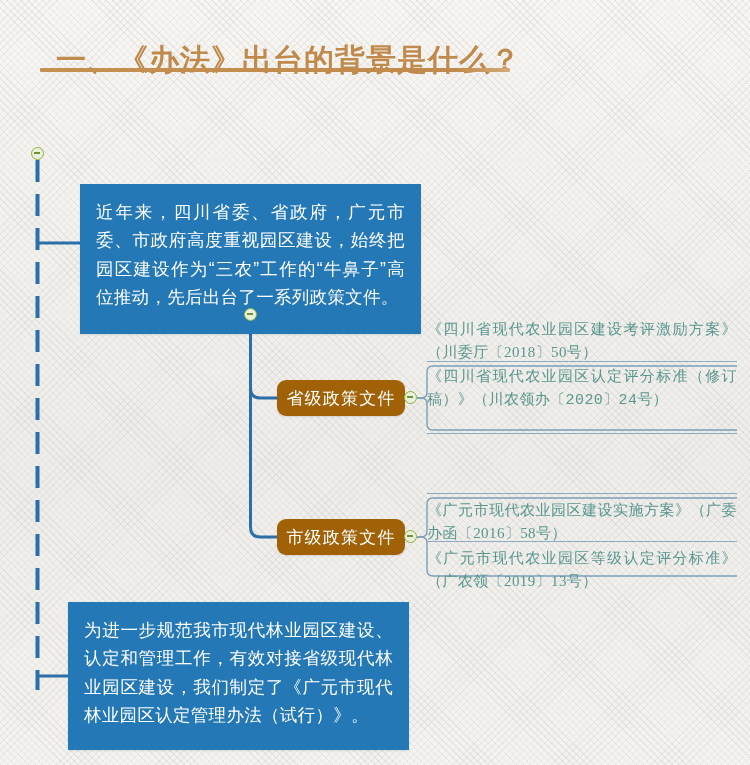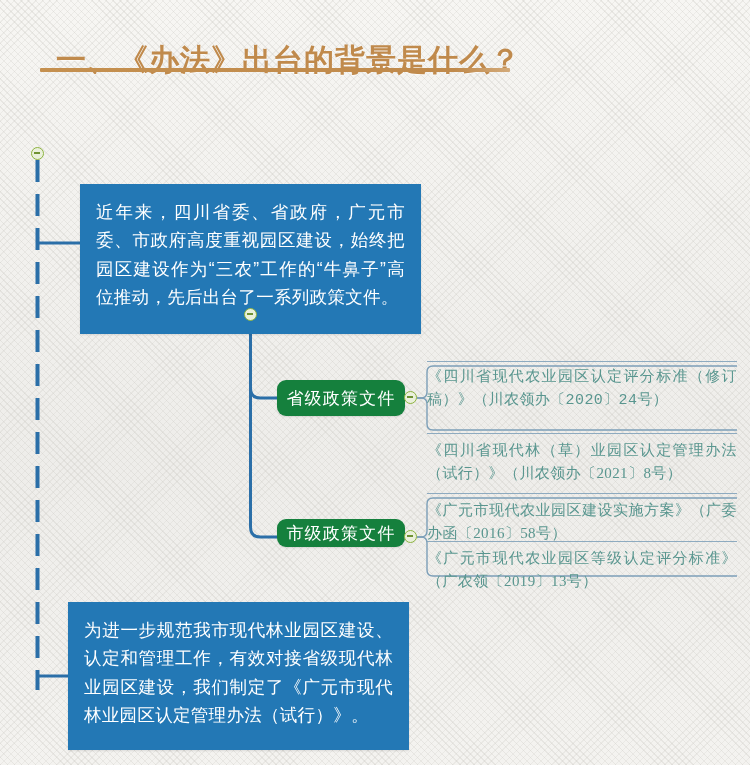--- a/index.html
+++ b/index.html
@@ -92,41 +92,41 @@
   }
   #conclusion-box {
     left: 68px;
     top: 602px;
     width: 341px;
     height: 148px;
   }
 
   .green-label {
     position: absolute;
-    background: #15803d;
+    background: #a16207;
     color: #ffffff;
     border-radius: 9px;
     font-size: 17px;
     letter-spacing: 1.2px;
     display: flex;
     align-items: center;
     justify-content: center;
     box-shadow: 0 1px 2px rgba(0,0,0,0.10);
   }
   #label-provincial {
     left: 277px;
     top: 380px;
     width: 128px;
     height: 36px;
   }
   #label-municipal {
     left: 277px;
     top: 519px;
     width: 128px;
-    height: 28px;
+    height: 36px;
   }
 
   
   .doc-item {
     position: absolute;
     left: 427px;
     width: 312px;
     box-sizing: border-box;
     font-family: "Liberation Serif", "DejaVu Serif", serif;
     font-size: 15px;
@@ -216,24 +216,24 @@
   <div class="doc-sep" id="sep-1"></div>
   <div class="doc-sep" id="sep-2"></div>
   <div class="doc-sep" id="sep-3"></div>
 
   <div class="blue-box" id="main-statement-box">近年来，四川省委、省政府，广元市委、市政府高度重视园区建设，始终把园区建设作为“三农”工作的“牛鼻子”高位推动，先后出台了一系列政策文件。</div>
 
   <div class="green-label" id="label-provincial">省级政策文件</div>
 
   <div class="green-label" id="label-municipal">市级政策文件</div>
 
+  <div class="doc-item" id="doc-0">《四川省现代农业园区建设考评激励方案》（川委厅〔2018〕50号）</div>
 
   <div class="doc-item" id="doc-1">《四川省现代农业园区认定评分标准（修订稿）》（川农领办〔2020〕24号）</div>
 
-  <div class="doc-item" id="doc-2">《四川省现代林（草）业园区认定管理办法（试行）》（川农领办〔2021〕8号）</div>
 
   <div class="doc-item" id="doc-3">《广元市现代农业园区建设实施方案》（广委办函〔2016〕58号）</div>
 
   <div class="doc-item" id="doc-4">《广元市现代农业园区等级认定评分标准》（广农领〔2019〕13号）</div>
 
   <div class="blue-box" id="conclusion-box">为进一步规范我市现代林业园区建设、认定和管理工作，有效对接省级现代林业园区建设，我们制定了《广元市现代林业园区认定管理办法（试行）》。</div>
 
   <div class="collapse-node" id="node-root"></div>
   <div class="collapse-node" id="node-main"></div>
   <div class="collapse-node" id="node-prov"></div>

